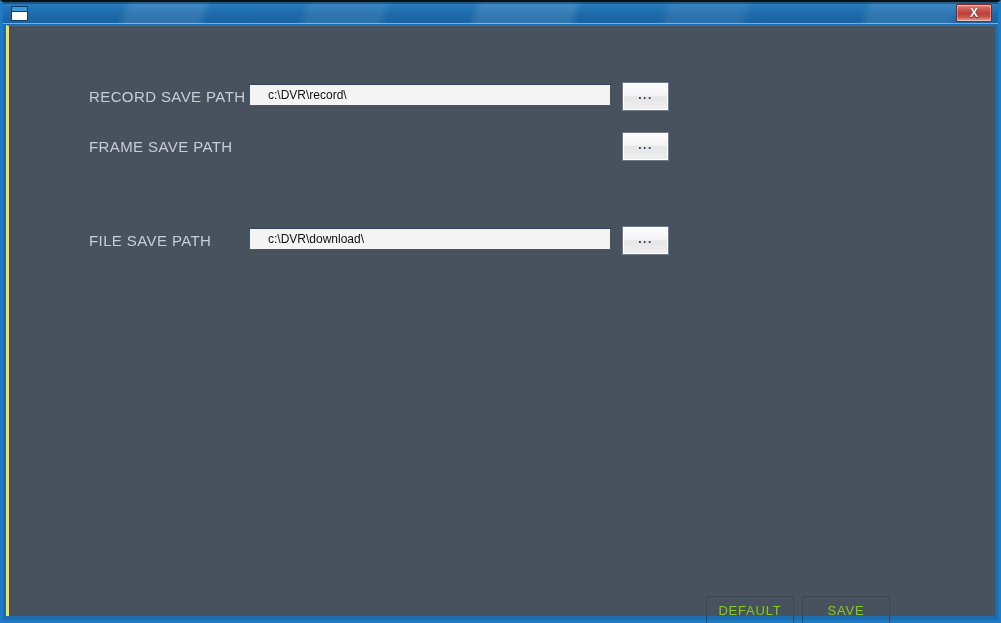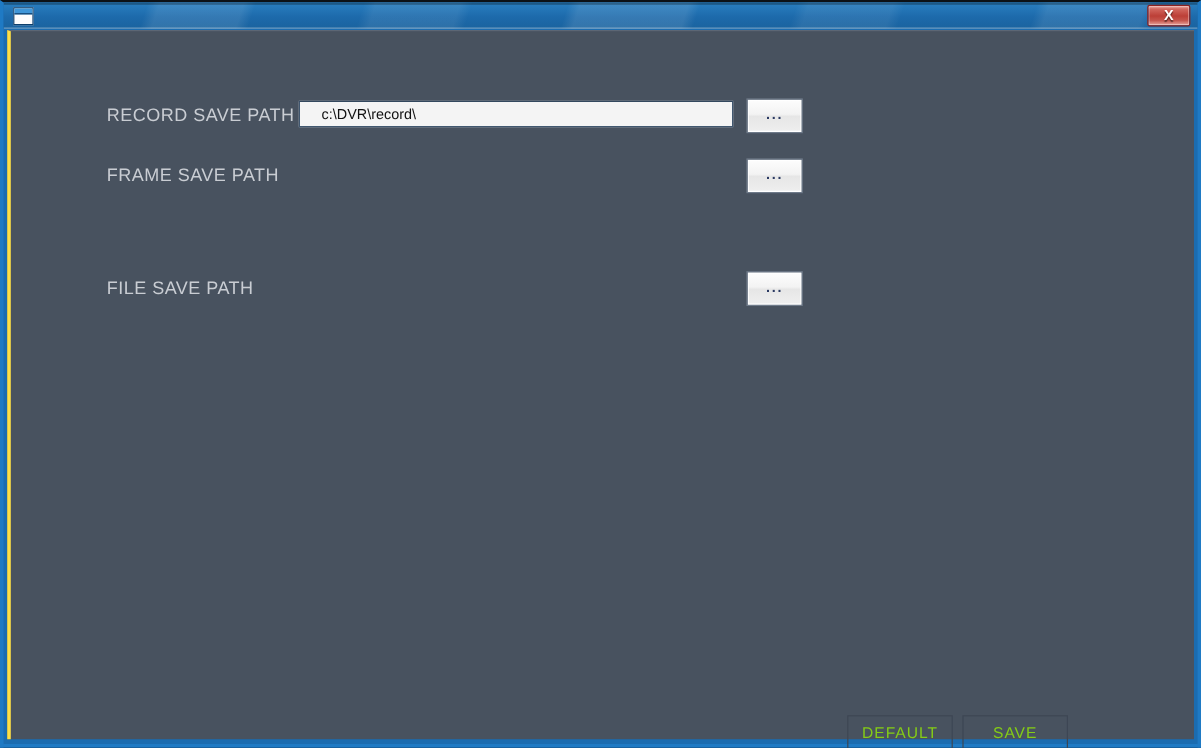--- a/index.html
+++ b/index.html
@@ -234,20 +234,21 @@
 
     <div class="row" style="top:108px;">
       <div class="row-label">FRAME SAVE PATH</div>
       <div class="browse-button">
         <span class="browse-dots">...</span>
       </div>
     </div>
 
     <div class="row" style="top:154px;margin-top:48px;">
       <div class="row-label">FILE SAVE PATH</div>
+      <input class="path-input" type="text" value="c:\DVR\download\" style="">
       <div class="browse-button">
         <span class="browse-dots">...</span>
       </div>
     </div>
 
     <div class="bottom-button" id="default-button">
       <span class="bottom-button-label">DEFAULT</span>
     </div>
     <div class="bottom-button" id="apply-button">
       <span class="bottom-button-label">SAVE</span>

